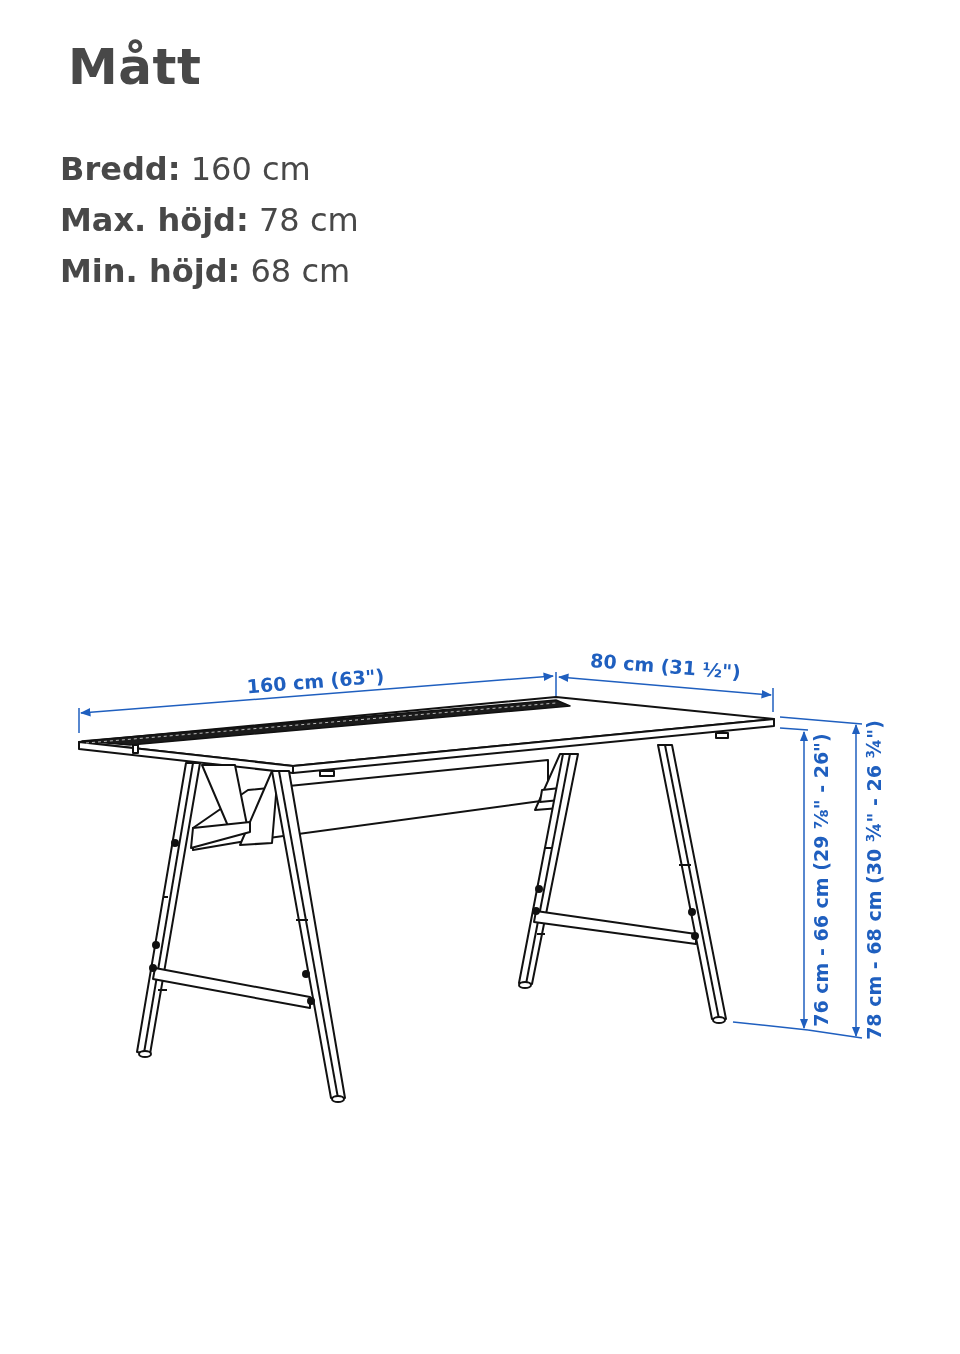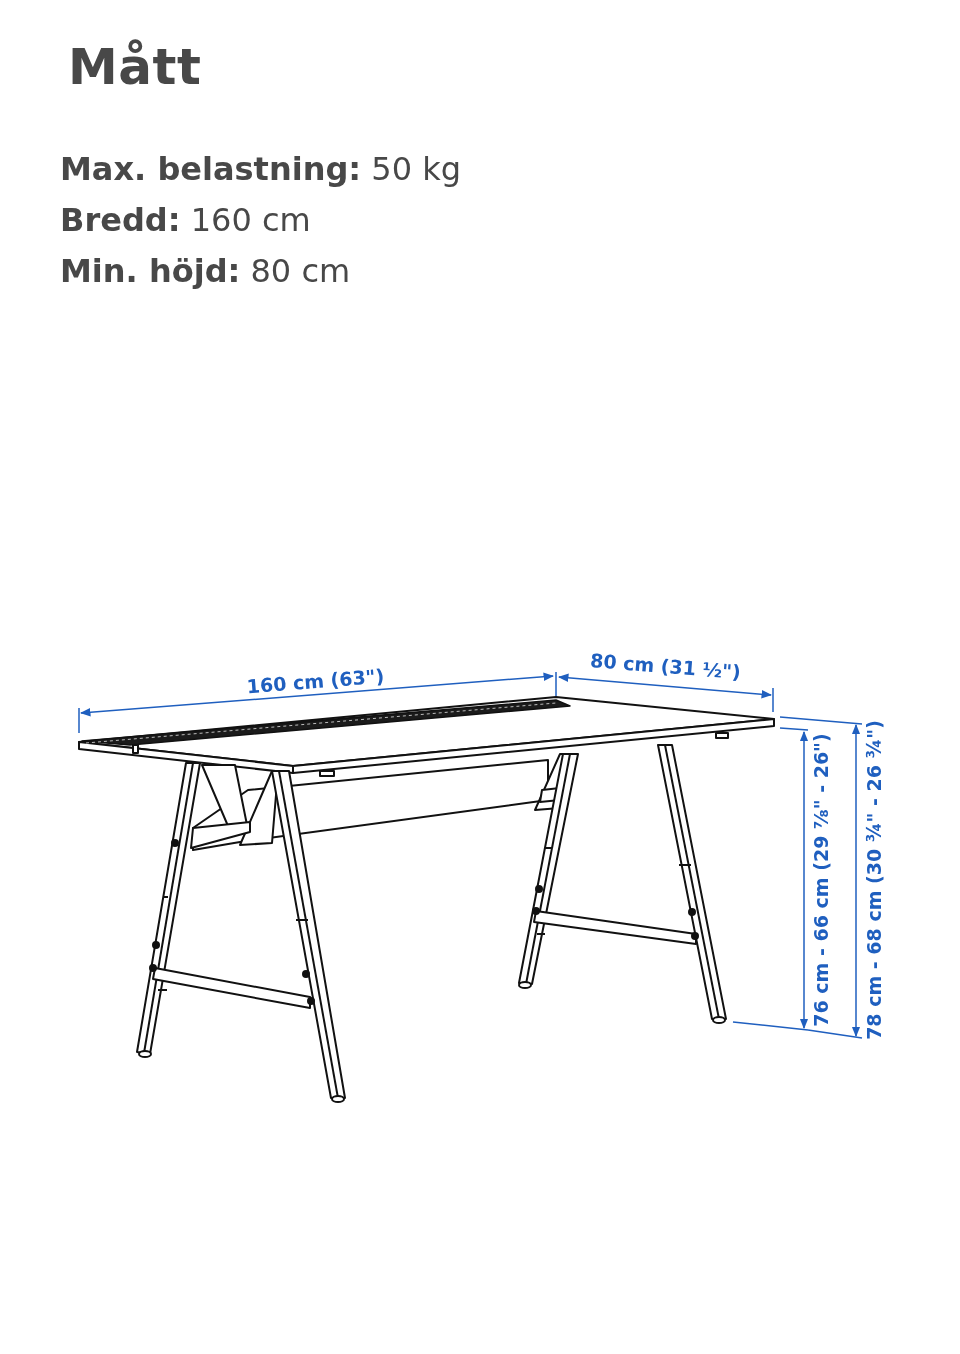--- a/index.html
+++ b/index.html
@@ -66,30 +66,30 @@
       font-size: 19px;
     }
   </style>
 </head>
 <body>
 
 <h1 class="title">Mått</h1>
 
 <ul class="specs">
   <li class="spec-row">
-    <span class="spec-label">Max. belastning:</span>
-    <span class="spec-value">50 kg</span>
-  </li>
-  <li class="spec-row">
     <span class="spec-label">Bredd:</span>
     <span class="spec-value">160 cm</span>
   </li>
   <li class="spec-row">
+    <span class="spec-label">Max. höjd:</span>
+    <span class="spec-value">78 cm</span>
+  </li>
+  <li class="spec-row">
     <span class="spec-label">Min. höjd:</span>
-    <span class="spec-value">80 cm</span>
+    <span class="spec-value">68 cm</span>
   </li>
 </ul>
 
 <div class="diagram">
 
   <svg viewBox="0 620 960 520" xmlns="http://www.w3.org/2000/svg">
     <defs>
       <marker id="arrow" viewBox="0 0 10 10" refX="9" refY="5" markerWidth="7" markerHeight="7" orient="auto-start-reverse">
         <path d="M0,1 L10,5 L0,9 z" fill="#1f5fbf"></path>
       </marker>

